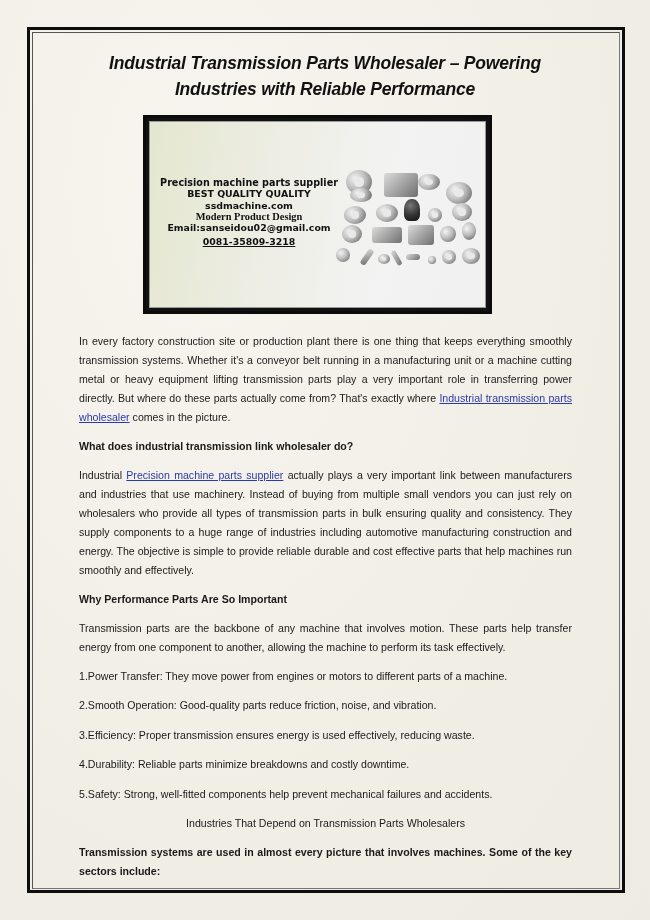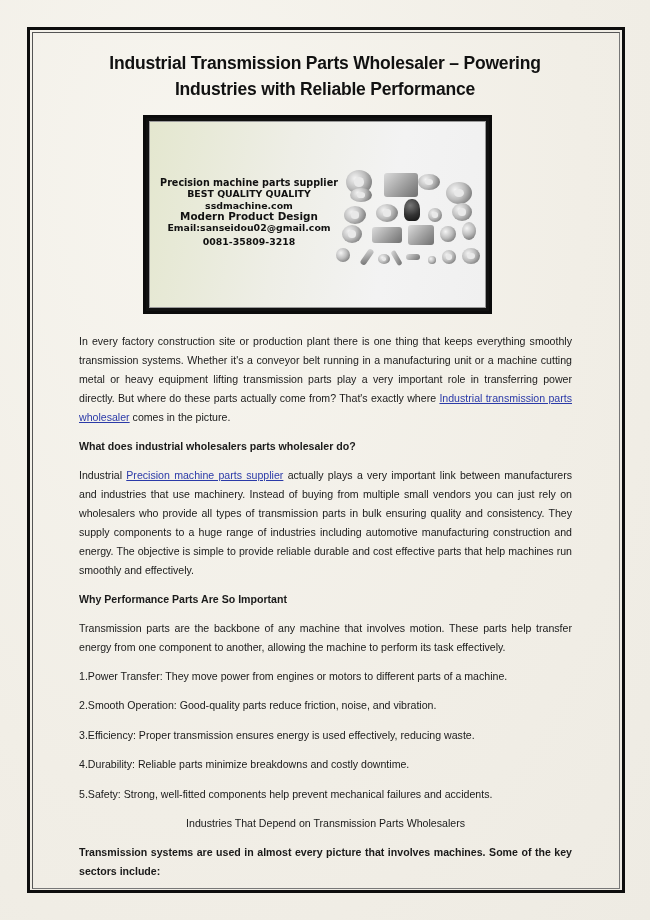--- a/index.html
+++ b/index.html
@@ -15,39 +15,39 @@
     border: 3px solid #0d0d0d;
   }
   .frame-inner {
     position: absolute; left: 32px; top: 32px; width: 586px; height: 855px;
     border-left: 1.5px solid #555; border-top: 1.5px solid #555;
     border-right: 1px solid #777; border-bottom: 1px solid #777;
   }
   .title {
     position: absolute; left: 40px; top: 50px; width: 570px;
     text-align: center; font-weight: bold; font-size: 17.5px; line-height: 26px;
-    color: #111; letter-spacing: -0.2px;
+    color: #111; letter-spacing: -0.2px; font-style: italic;
   }
   .hero {
     position: absolute; left: 143px; top: 115px; width: 343px; height: 193px;
     border: 3px solid #0b0b0b; background: #111;
   }
   .hero-inner {
     position: absolute; left: 3px; top: 3px; right: 3px; bottom: 3px;
     border: 1px solid #9a9a9a;
     background: linear-gradient(100deg, #e4e7cf 0%, #eeeee6 40%, #f3f3f3 70%, #f0f0f0 100%);
     overflow: hidden;
   }
   .hero-text {
     position: absolute; left: 4px; top: 55px; width: 190px;
     text-align: center; font-family: "DejaVu Sans", sans-serif; font-weight: bold;
     color: #111; font-size: 9.4px; line-height: 11.3px;
   }
   .hero-text .l1 { font-size: 9.6px; }
-  .hero-text .l4 { font-size: 10.4px; }
+  .hero-text .l4 { font-size: 10.4px; font-family: Liberation Serif, serif; }
   .parts { position: absolute; left: 192px; top: 48px; width: 145px; height: 100px; }
   .part { position: absolute; border-radius: 50%;
     background: radial-gradient(circle at 35% 35%, #f4f4f4 0%, #bdbdbd 45%, #7d7d7d 80%, #5a5a5a 100%);
   }
   .part.dark { background: radial-gradient(circle at 40% 30%, #777 0%, #333 55%, #111 100%); }
   .part.sq { border-radius: 3px;
     background: linear-gradient(135deg, #dcdcdc 0%, #a5a5a5 50%, #6f6f6f 100%); }
   .part.ring::after { content: ""; position: absolute; left: 30%; top: 30%; width: 40%; height: 40%;
     border-radius: 50%; background: #e9e9e9; }
 
@@ -74,21 +74,21 @@
 </h1>
 
 <div class="hero" title="Precision machine parts supplier banner with assorted machined metal parts">
   <div class="hero-inner">
     <div class="hero-text">
       <div class="l1">Precision machine parts supplier</div>
       <div class="l2">BEST QUALITY QUALITY</div>
       <div class="l3">ssdmachine.com</div>
       <div class="l4">Modern Product Design</div>
       <div class="l5">Email:sanseidou02@gmail.com</div>
-      <div class="l6" style="margin-top:3px;">0081-35809-3218</div>
+      <div class="l6" style="margin-top:3px;text-decoration:underline;">0081-35809-3218</div>
     </div>
     <div class="parts">
       <div class="part ring" style="left:4px;top:0;width:26px;height:24px;"></div>
       <div class="part ring" style="left:8px;top:18px;width:22px;height:14px;"></div>
       <div class="part sq" style="left:42px;top:3px;width:34px;height:24px;"></div>
       <div class="part ring" style="left:76px;top:4px;width:22px;height:16px;"></div>
       <div class="part ring" style="left:104px;top:12px;width:26px;height:22px;"></div>
       <div class="part ring" style="left:2px;top:36px;width:22px;height:18px;"></div>
       <div class="part ring" style="left:34px;top:34px;width:22px;height:18px;"></div>
       <div class="part dark" style="left:62px;top:29px;width:16px;height:22px;border-radius:45% 45% 30% 30%;"></div>
@@ -109,21 +109,21 @@
       <div class="part ring" style="left:120px;top:78px;width:18px;height:16px;"></div>
     </div>
   </div>
 </div>
 
 <div class="body-text">
   <p>
     <span>In every factory construction site or production plant there is one thing that keeps everything smoothly transmission systems. Whether it's a conveyor belt running in a manufacturing unit or a machine cutting metal or heavy equipment lifting transmission parts play a very important role in transferring power directly. But where do these parts actually come from? That's exactly where</span>
     <a href="#">Industrial transmission parts wholesaler</a><span> comes in the picture.</span>
   </p>
-  <p class="h">What does industrial wholesalers parts wholesaler do?</p>
+  <p class="h">What does industrial transmission link wholesaler do?</p>
   <p><span>Industrial </span><a href="#">Precision machine parts supplier</a><span> actually plays a very important link between manufacturers and industries that use machinery. Instead of buying from multiple small vendors you can just rely on wholesalers who provide all types of transmission parts in bulk ensuring quality and consistency. They supply components to a huge range of industries including automotive manufacturing construction and energy. The objective is simple to provide reliable durable and cost effective parts that help machines run smoothly and effectively.</span></p>
   <p class="h">Why Performance Parts Are So Important</p>
   <p>Transmission parts are the backbone of any machine that involves motion. These parts help transfer energy from one component to another, allowing the machine to perform its task effectively.</p>
   <p class="li">1.Power Transfer: They move power from engines or motors to different parts of a machine.</p>
   <p class="li">2.Smooth Operation: Good-quality parts reduce friction, noise, and vibration.</p>
   <p class="li">3.Efficiency: Proper transmission ensures energy is used effectively, reducing waste.</p>
   <p class="li">4.Durability: Reliable parts minimize breakdowns and costly downtime.</p>
   <p class="li">5.Safety: Strong, well-fitted components help prevent mechanical failures and accidents.</p>
   <p class="plain">Industries That Depend on Transmission Parts Wholesalers</p>
   <p class="h" style="text-align:justify;">Transmission systems are used in almost every picture that involves machines. Some of the key sectors include:</p>

